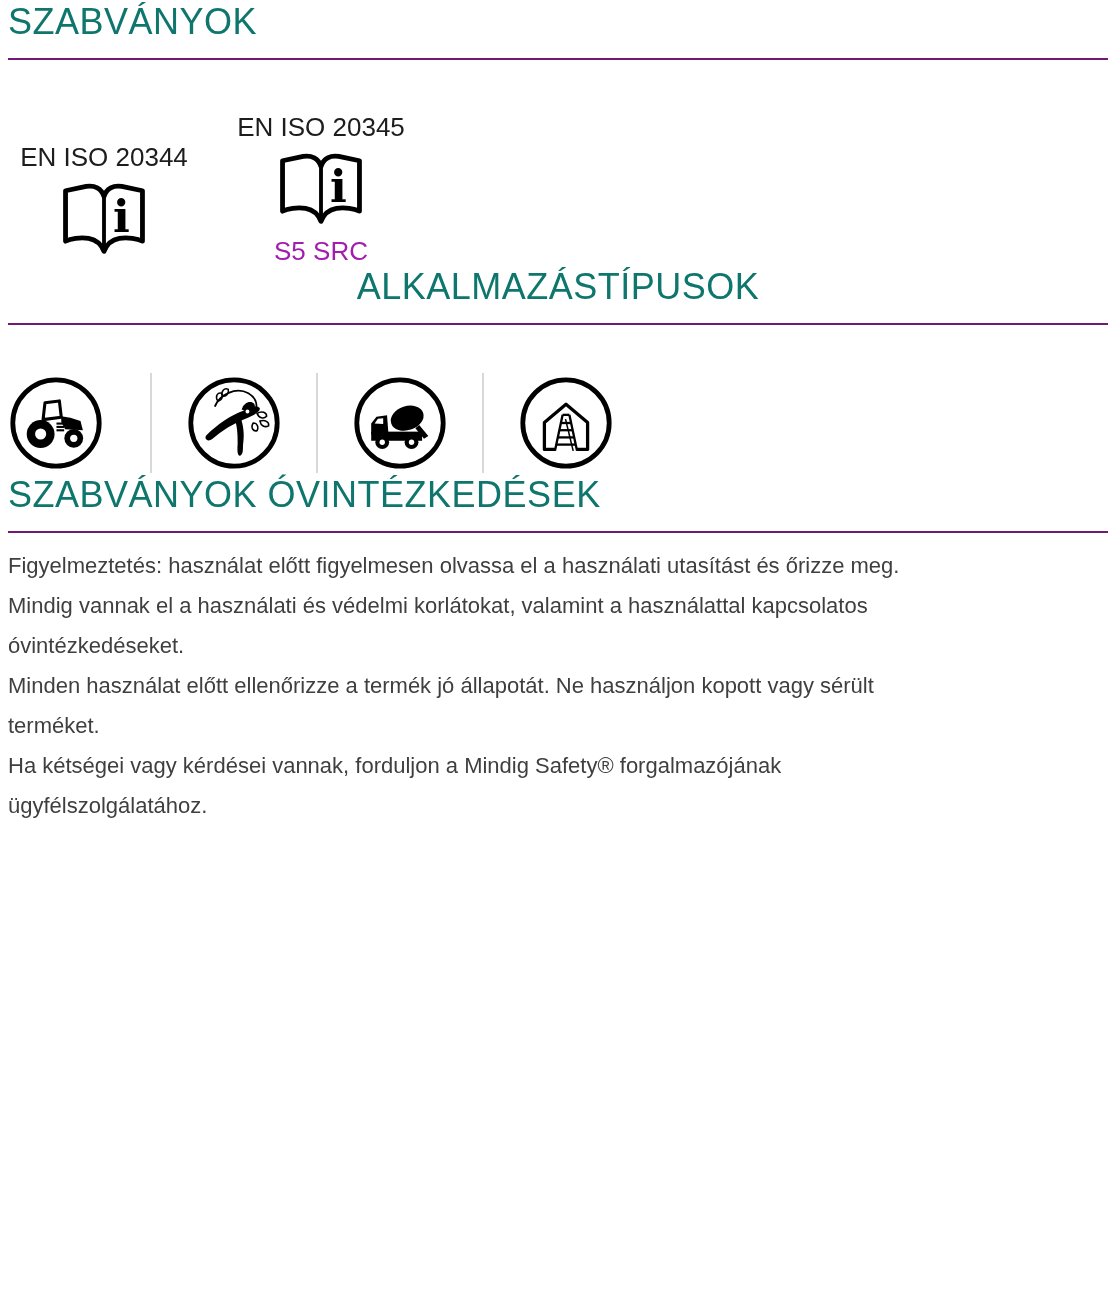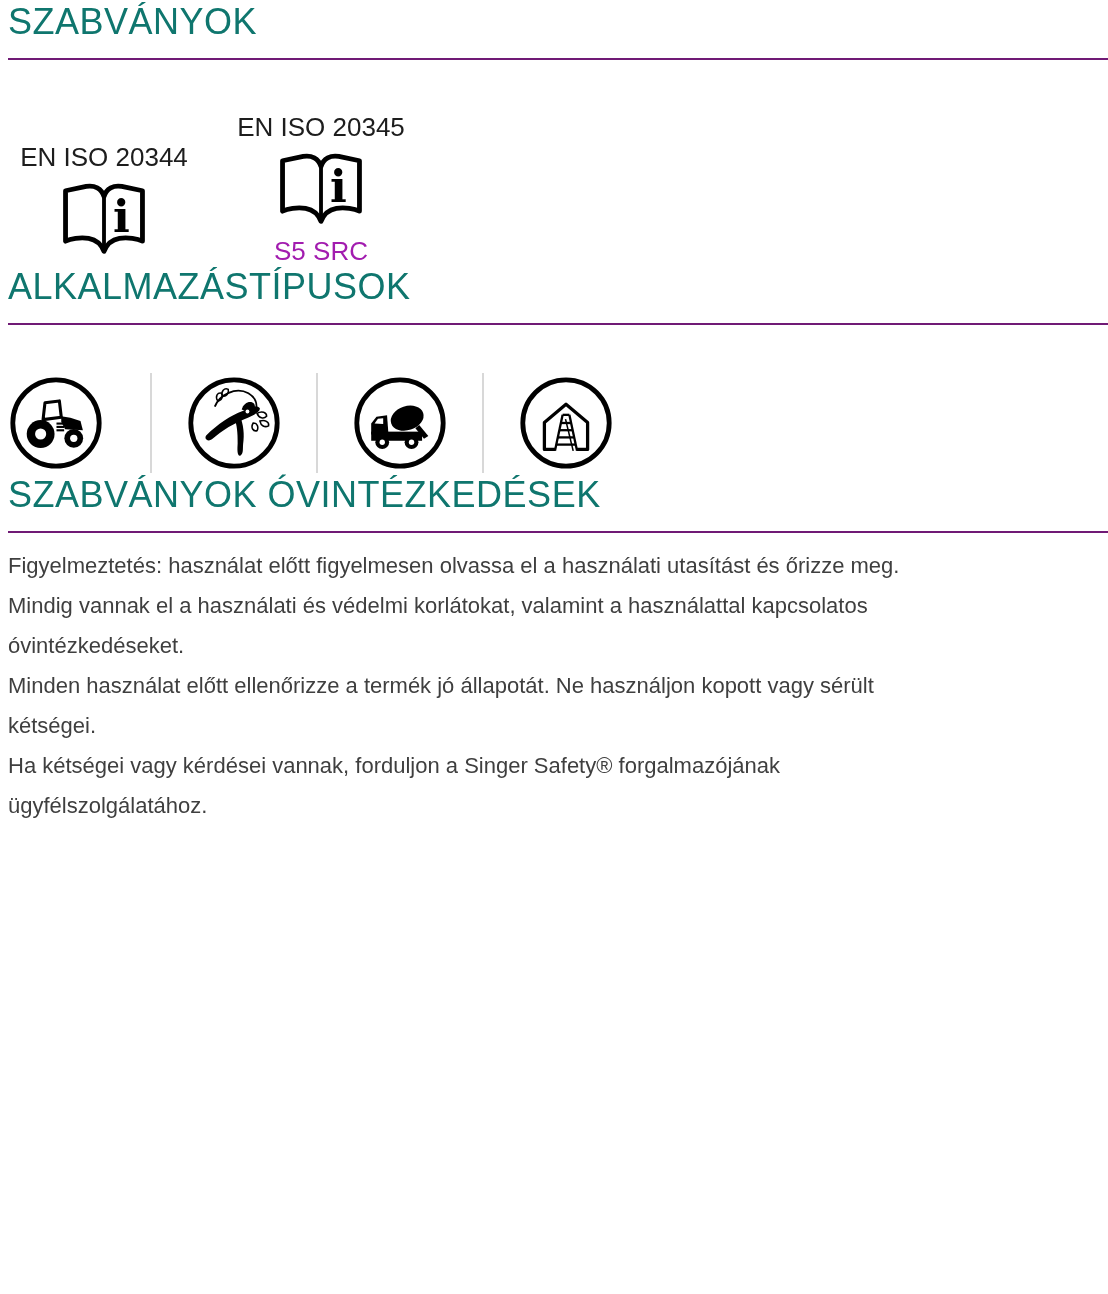--- a/index.html
+++ b/index.html
@@ -10,21 +10,21 @@
     margin: 0;
     font-size: 36px;
     font-weight: 500;
     line-height: 44px;
     color: #0f766e;
     letter-spacing: 0.5px;
     border-bottom: 2px solid #701a75;
     padding-bottom: 14px;
   }
   .h1 { margin-top: 50px; }
-  .h2 { margin-top: 104px; padding-bottom: 16px; }
+  .h2 { margin-top: 104px; padding-bottom: 16px; text-align: center; }
   .h3 { margin-top: 102px; }
 
   
   .standards-row { display: flex; align-items: flex-end; margin-top: 52px; }
   .std-col { display: flex; flex-direction: column; align-items: center; }
   .std-col-1 { width: 192px; }
   .std-col-2 { width: 238px; }
   .std-label { font-size: 26px; line-height: 30px; color: #1d1d1d; white-space: nowrap; }
   .std-icon { margin-top: 6px; }
   .std-caption { margin-top: 2px; font-size: 26px; line-height: 28px; color: #a21caf; }
@@ -142,17 +142,17 @@
         <path d="M49.5 46 L57.5 79" fill="none" stroke="#000000" stroke-width="1.6"></path>
       </svg>
     </div>
   </div>
 
   <h2 class="section-title h3">SZABVÁNYOK ÓVINTÉZKEDÉSEK</h2>
 
   <div class="precautions">
     <p>Figyelmeztetés: használat előtt figyelmesen olvassa el a használati utasítást és őrizze meg.</p>
     <p>Mindig vannak el a használati és védelmi korlátokat, valamint a használattal kapcsolatos óvintézkedéseket.</p>
-    <p>Minden használat előtt ellenőrizze a termék jó állapotát. Ne használjon kopott vagy sérült kétségei.</p>
-    <p>Ha kétségei vagy kérdései vannak, forduljon a Singer Safety® forgalmazójának ügyfélszolgálatához.</p>
+    <p>Minden használat előtt ellenőrizze a termék jó állapotát. Ne használjon kopott vagy sérült terméket.</p>
+    <p>Ha kétségei vagy kérdései vannak, forduljon a Mindig Safety® forgalmazójának ügyfélszolgálatához.</p>
   </div>
 
 </div>
 
 </body></html>

